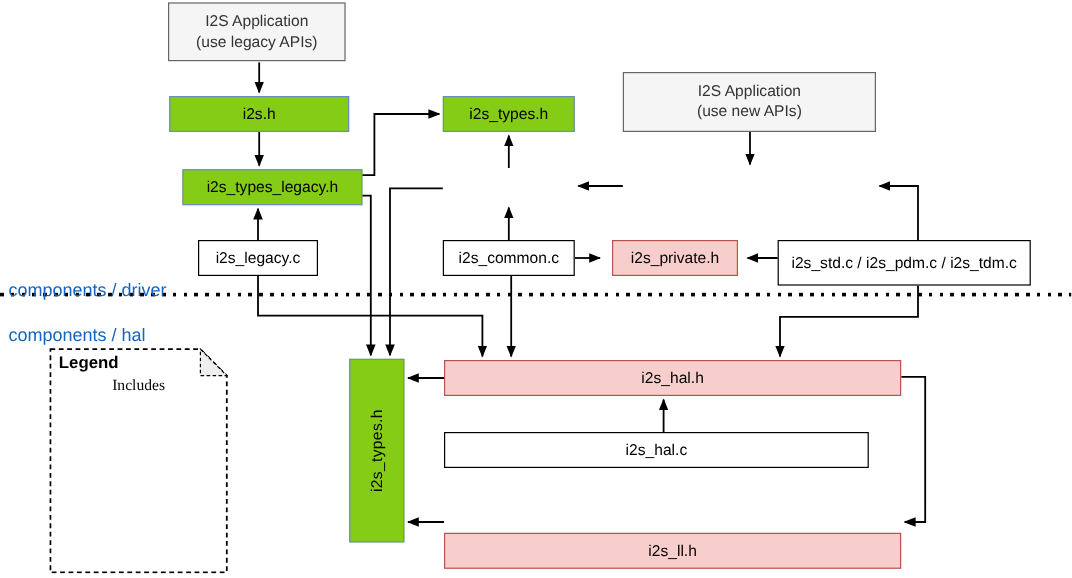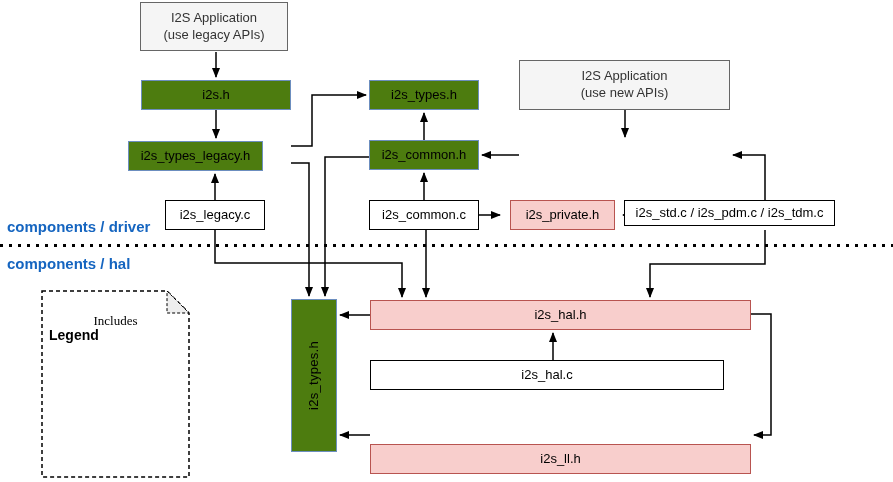--- a/index.html
+++ b/index.html
@@ -6,39 +6,39 @@
   .stage{
     position:relative;width:893px;height:482px;background:#ffffff;overflow:hidden;
     font-family:"Liberation Sans","DejaVu Sans",sans-serif;color:#000;
   }
   .wires{position:absolute;left:0;top:0;width:893px;height:482px;}
   .node{
     position:absolute;display:flex;align-items:center;justify-content:center;
     box-sizing:border-box;font-size:13px;text-align:center;line-height:1.3;
     white-space:nowrap;
   }
-  .blue {background:#4d7c0f;border:1px solid #6c8ebf;}
+  .blue {background:#84cc16;border:1px solid #6c8ebf;}
   .pink {background:#f8cecc;border:1px solid #b85450;}
   .white{background:#ffffff;border:1px solid #000000;}
   .gray {background:#f5f5f5;border:1px solid #666666;color:#333333;}
   .gray .l2{display:block;}
   .vert span{
     writing-mode:vertical-rl;transform:rotate(180deg);
     font-size:13px;letter-spacing:0.3px;
   }
   .divider{
     position:absolute;left:0;top:244;width:893px;height:3px;
     background:repeating-linear-gradient(90deg,#000 0 3px,transparent 3px 9px);
   }
   .section-label{
-    position:absolute;font-weight:bold;font-size:15px;color:#1565c0;white-space:nowrap;
+    position:absolute;font-weight:normal;font-size:15px;color:#1565c0;white-space:nowrap;margin-top:16px;
   }
   .legend{position:absolute;left:41px;top:290px;width:149px;height:188px;}
   .legend-frame{position:absolute;left:0;top:0;}
-  .legend-title{position:absolute;left:8px;top:4px;font-weight:bold;font-size:14px;margin-top:33px;}
+  .legend-title{position:absolute;left:8px;top:4px;font-weight:bold;font-size:14px;}
   .legend-includes{position:absolute;left:0;top:23px;width:149px;text-align:center;font-size:13px;font-family:Liberation Serif, serif;}
 </style>
 </head>
 <body>
 
 <div class="stage">
 
   <svg class="wires">
     <defs>
       <marker id="arr" markerWidth="10" markerHeight="8" refX="9" refY="4" orient="auto" markerUnits="userSpaceOnUse">
@@ -78,53 +78,50 @@
     <div>
       <span>I2S Application</span>
       <span class="l2">(use legacy APIs)</span>
     </div>
   </div>
 
   <div class="node blue" style="left:141px;top:80px;width:150px;height:30px">
     <span>i2s.h</span>
   </div>
 
-  <div class="node blue" style="left:128px;top:141px;width:135px;height:30px">
+  <div class="node blue" style="left:152px;top:141px;width:150px;height:30px">
     <span>i2s_types_legacy.h</span>
   </div>
 
   <div class="node white" style="left:165px;top:200px;width:100px;height:30px">
     <span>i2s_legacy.c</span>
   </div>
 
   <div class="node blue" style="left:369px;top:80px;width:110px;height:30px">
     <span>i2s_types.h</span>
   </div>
 
-  <div class="node blue" style="left:369px;top:140px;width:110px;height:30px">
-    <span>i2s_common.h</span>
-  </div>
 
   <div class="node white" style="left:369px;top:200px;width:110px;height:30px">
     <span>i2s_common.c</span>
   </div>
 
   <div class="node pink" style="left:510px;top:200px;width:105px;height:30px">
     <span>i2s_private.h</span>
   </div>
 
   <div class="node gray" style="left:519px;top:60px;width:211px;height:50px">
     <div>
       <span>I2S Application</span>
       <span class="l2">(use new APIs)</span>
     </div>
   </div>
 
 
-  <div class="node white" style="left:624px;top:200px;width:211px;height:26px">
+  <div class="node white" style="left:648px;top:200px;width:211px;height:38px">
     <span>i2s_std.c / i2s_pdm.c / i2s_tdm.c</span>
   </div>
 
   <div class="node blue vert" style="left:291px;top:299px;width:46px;height:153px">
     <span>i2s_types.h</span>
   </div>
 
   <div class="node pink" style="left:370px;top:300px;width:381px;height:30px">
     <span>i2s_hal.h</span>
   </div>

